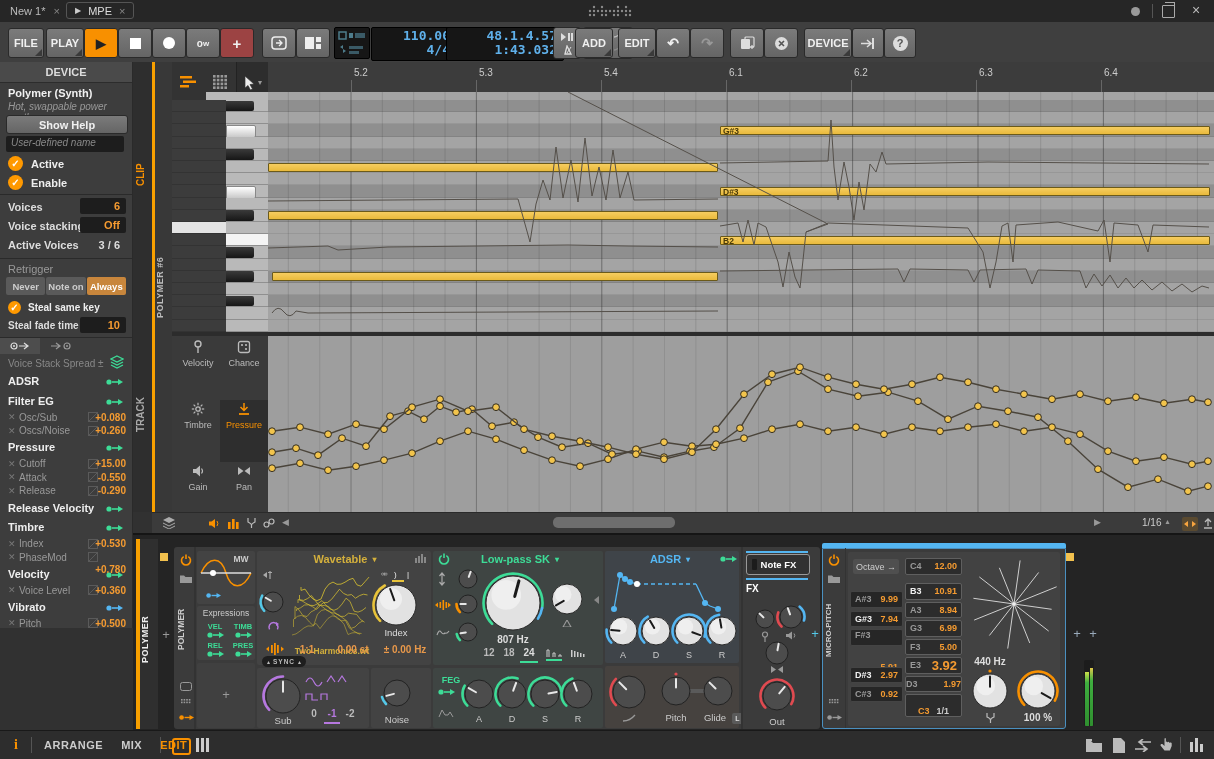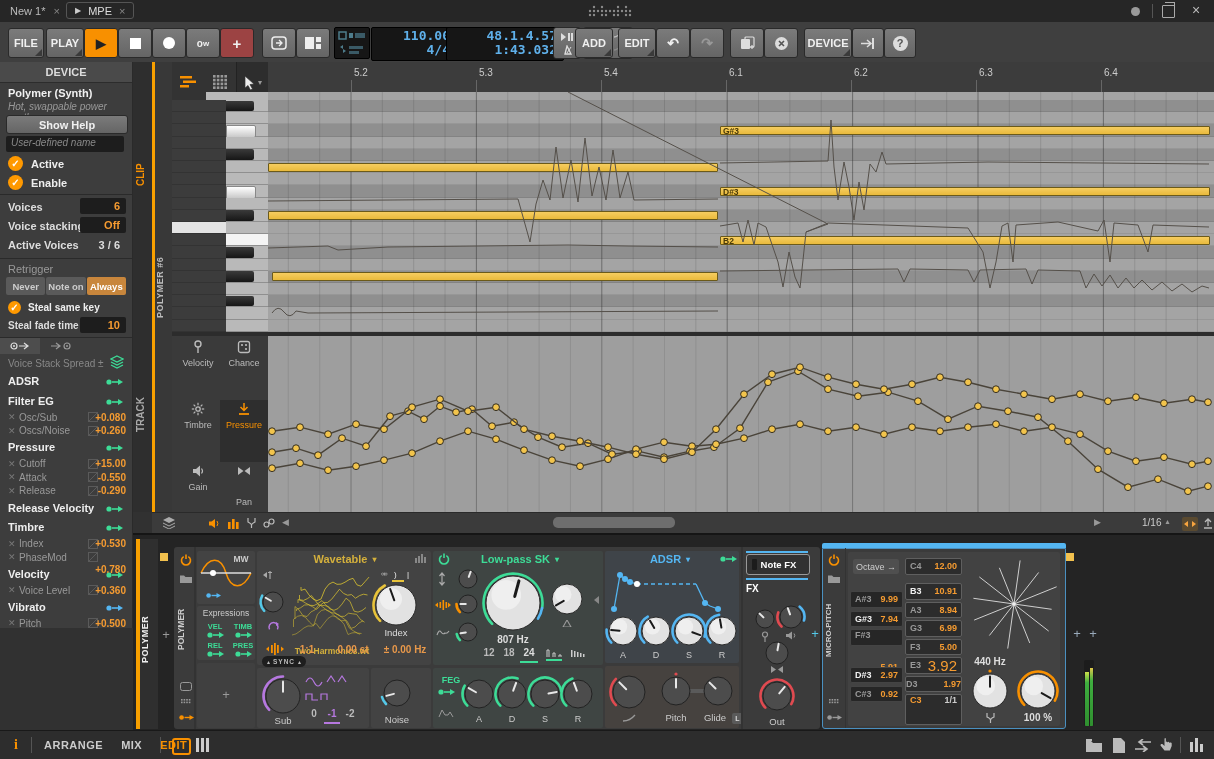--- a/index.html
+++ b/index.html
@@ -584,21 +584,21 @@
           <svg width="14" height="14" style="margin: 0px auto;">
             <path d="M2 5h3l4-3.5v11L5 9H2z" fill="#bbb"></path>
             <path d="M10.5 4.5q2 2.5 0 5" stroke="#bbb" fill="none" stroke-width="1.2"></path>
           </svg>
           <div style="margin-top: 4px; font-size: 9px; color: rgb(187, 187, 187);">Gain</div>
         </div>
         <div style="position: absolute; left: 69px; top: 401.8px; width: 46px; height: 50px; text-align: center;">
           <svg width="14" height="14" style="margin: 0px auto;">
             <path d="M1 3l5.5 4L1 11zM13 3L7.5 7l5.5 4z" fill="#bbb"></path>
           </svg>
-          <div style="margin-top: 19px; font-size: 9px; color: rgb(187, 187, 187);">Pan</div>
+          <div style="margin-top: 4px; font-size: 9px; color: rgb(187, 187, 187);">Pan</div>
         </div>
         <div style="position: absolute; left: 116px; top: 273.8px; width: 946px; height: 176.2px; background: rgb(158, 158, 158);"></div>
         <svg width="946" height="176.20000000000005" viewBox="268 335.79999999999995 946 176.20000000000005" style="position: absolute; left: 116px; top: 273.8px; pointer-events: none;">
           <line x1="288.3" y1="335.79999999999995" x2="288.3" y2="512" stroke="rgba(40,40,40,.12)" stroke-width="1"></line>
           <line x1="319.65000000000003" y1="335.79999999999995" x2="319.65000000000003" y2="512" stroke="rgba(40,40,40,.12)" stroke-width="1"></line>
           <line x1="351.00000000000006" y1="335.79999999999995" x2="351.00000000000006" y2="512" stroke="rgba(40,40,40,.35)" stroke-width="1"></line>
           <line x1="382.3500000000001" y1="335.79999999999995" x2="382.3500000000001" y2="512" stroke="rgba(40,40,40,.12)" stroke-width="1"></line>
           <line x1="413.7000000000001" y1="335.79999999999995" x2="413.7000000000001" y2="512" stroke="rgba(40,40,40,.12)" stroke-width="1"></line>
           <line x1="445.0500000000001" y1="335.79999999999995" x2="445.0500000000001" y2="512" stroke="rgba(40,40,40,.12)" stroke-width="1"></line>
           <line x1="476.40000000000015" y1="335.79999999999995" x2="476.40000000000015" y2="512" stroke="rgba(40,40,40,.35)" stroke-width="1"></line>
@@ -1192,27 +1192,27 @@
       <div style="position: absolute; left: 772px; top: 85px; width: 57px; height: 16.5px; background: rgb(44, 44, 44); border: 1px solid rgb(95, 95, 95); border-radius: 2px; box-sizing: border-box; display: flex; align-items: center; justify-content: space-between; padding: 0px 4px;">
         <span style="font-size: 9px; font-weight: bold; color: rgb(153, 153, 153);">G3</span>
         <span style="font-size: 9px; font-weight: bold; color: rgb(245, 155, 49);">6.99</span>
       </div>
       <div style="position: absolute; left: 772px; top: 103.5px; width: 57px; height: 16.5px; background: rgb(44, 44, 44); border: 1px solid rgb(95, 95, 95); border-radius: 2px; box-sizing: border-box; display: flex; align-items: center; justify-content: space-between; padding: 0px 4px;">
         <span style="font-size: 9px; font-weight: bold; color: rgb(153, 153, 153);">F3</span>
         <span style="font-size: 9px; font-weight: bold; color: rgb(245, 155, 49);">5.00</span>
       </div>
       <div style="position: absolute; left: 772px; top: 122px; width: 57px; height: 16.5px; background: rgb(44, 44, 44); border: 1px solid rgb(95, 95, 95); border-radius: 2px; box-sizing: border-box; display: flex; align-items: center; justify-content: space-between; padding: 0px 4px;">
         <span style="font-size: 9px; font-weight: bold; color: rgb(153, 153, 153);">E3</span>
-        <span style="font-size: 15px; font-weight: normal; color: rgb(245, 155, 49);">3.92</span>
+        <span style="font-size: 13px; font-weight: bold; color: rgb(245, 155, 49);">3.92</span>
       </div>
       <div style="position: absolute; left: 772px; top: 140.5px; width: 57px; height: 16.5px; background: rgb(44, 44, 44); border: 1px solid rgb(95, 95, 95); border-radius: 2px; box-sizing: border-box; display: flex; align-items: center; justify-content: space-between; padding: 0px 0;">
         <span style="font-size: 9px; font-weight: bold; color: rgb(153, 153, 153);">D3</span>
         <span style="font-size: 9px; font-weight: bold; color: rgb(245, 155, 49);">1.97</span>
       </div>
-      <div style="position: absolute; left: 772px; top: 159px; width: 57px; height: 31px; background: rgb(44, 44, 44); border: 1px solid rgb(95, 95, 95); border-radius: 2px; box-sizing: border-box; display: flex; align-items: flex-start; justify-content: space-between; padding: 0px 4px;">
+      <div style="position: absolute; left: 772px; top: 159px; width: 57px; height: 23px; background: rgb(44, 44, 44); border: 1px solid rgb(95, 95, 95); border-radius: 2px; box-sizing: border-box; display: flex; align-items: flex-end; justify-content: space-between; padding: 0px 12px;">
         <span style="font-size: 9px; font-weight: bold; color: rgb(245, 155, 49);">C3</span>
         <span style="font-size: 9px; font-weight: bold; color: rgb(204, 204, 204);">1/1</span>
       </div>
       <div style="position: absolute; left: 717px; top: 56px; width: 53px; height: 16.5px; background: rgb(38, 38, 38); border: 1px solid rgb(68, 68, 68); border-radius: 2px; box-sizing: border-box; display: flex; align-items: center; justify-content: space-between; padding: 0px 4px;">
         <span style="font-size: 9px; font-weight: bold; color: rgb(153, 153, 153);">A#3</span>
         <span style="font-size: 9px; font-weight: bold; color: rgb(245, 155, 49);">9.99</span>
       </div>
       <div style="position: absolute; left: 717px; top: 75.5px; width: 53px; height: 16.5px; background: rgb(38, 38, 38); border: 1px solid rgb(68, 68, 68); border-radius: 2px; box-sizing: border-box; display: flex; align-items: center; justify-content: space-between; padding: 0px 4px;">
         <span style="font-size: 9px; font-weight: bold; color: rgb(240, 240, 240);">G#3</span>
         <span style="font-size: 9px; font-weight: bold; color: rgb(245, 155, 49);">7.94</span>

